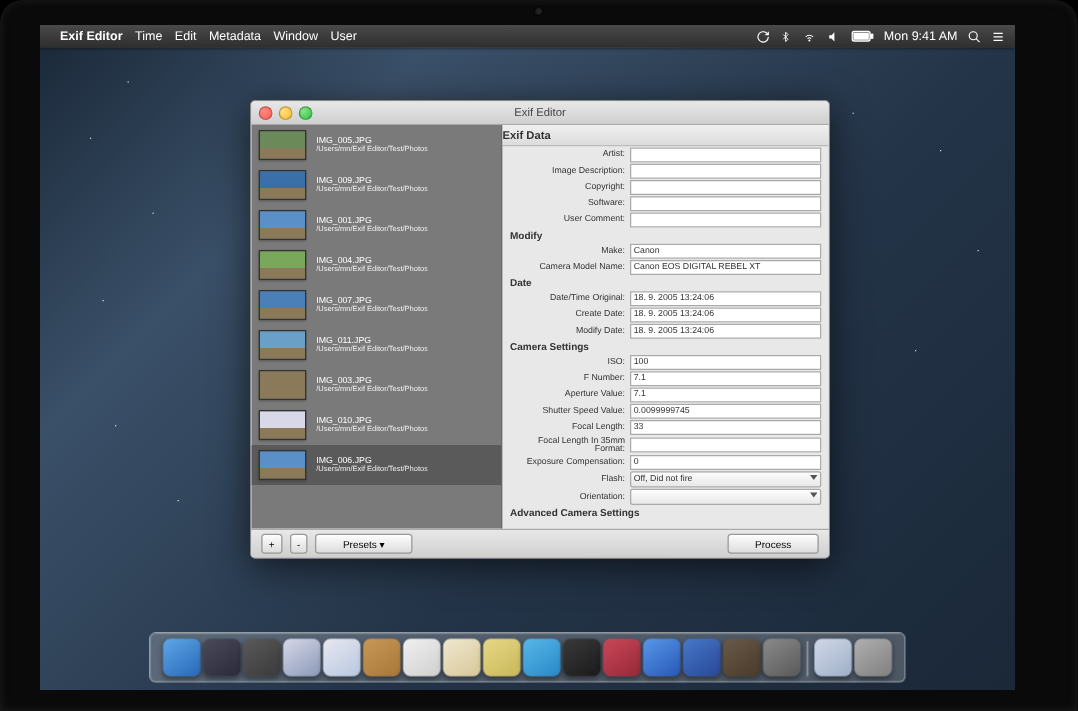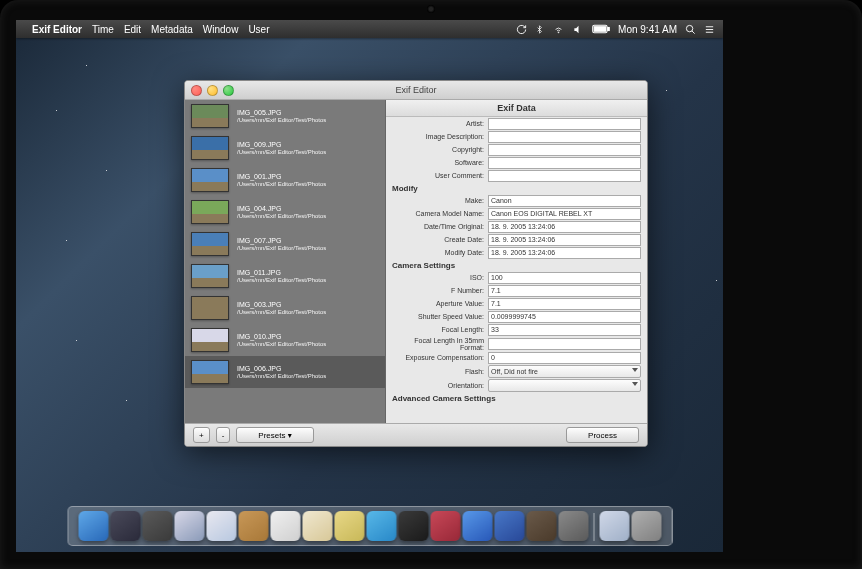--- a/index.html
+++ b/index.html
@@ -1,18 +1,18 @@
 <!DOCTYPE html>
 <html><head>
 <meta charset="utf-8">
 <style>
 html,body{margin:0;padding:0;width:862px;height:569px;overflow:hidden;font-family:'Lucida Grande','Helvetica Neue',Arial,sans-serif;font-size:9px;background:#000}
 .laptop{position:absolute;top:0;left:0;width:862px;height:569px;background:#0a0a0a;border-radius:18px 18px 0 0;box-shadow:inset 0 0 8px rgba(60,60,60,.4)}
 .camera{position:absolute;top:5px;left:50%;transform:translateX(-50%);width:8px;height:8px;background:radial-gradient(circle,#222 30%,#000 70%);border-radius:50%}
-.screen{position:absolute;top:20px;left:16px;width:707px;height:532px;background:linear-gradient(135deg,#1a2838 0%,#3a5068 25%,#243448 60%,#1a2838 100%);overflow:hidden}
+.screen{position:absolute;top:20px;left:32px;width:780px;height:532px;background:linear-gradient(135deg,#1a2838 0%,#3a5068 25%,#243448 60%,#1a2838 100%);overflow:hidden}
 .star{position:absolute;width:1px;height:1px;background:#fff;border-radius:50%}
 .menubar{position:absolute;top:0;left:0;right:0;height:18px;background:linear-gradient(#4a4a4a,#2e2e2e);display:flex;align-items:center;color:#fff;font-size:10px;padding:0 8px;box-shadow:0 1px 2px rgba(0,0,0,.4)}
 .menubar .apple{font-size:12px;margin-right:8px}
 .menubar .app-menu{display:flex;gap:10px}
 .menubar .app-menu span:first-child{font-weight:bold}
 .menubar .right{margin-left:auto;display:flex;gap:8px}
 .menubar .right svg,.menubar .right span{color:#fff}
 .window{position:absolute;top:60px;left:168px;width:462px;height:365px;background:#ededed;border:1px solid #888;border-radius:4px;box-shadow:0 6px 30px rgba(0,0,0,.6);display:flex;flex-direction:column;overflow:hidden}
 .titlebar{height:18px;background:linear-gradient(#e8e8e8,#cfcfcf);border-bottom:1px solid #aaa;display:flex;align-items:center;position:relative;font-size:9px}
 .traffic{display:flex;gap:5px;margin-left:6px}
@@ -23,21 +23,21 @@
 .titlebar .title{position:absolute;left:50%;transform:translateX(-50%);color:#444}
 .content{flex:1;display:flex;overflow:hidden}
 .sidebar{width:200px;background:#7a7a7a;overflow-y:auto;border-right:1px solid #666}
 .thumb-row{display:flex;align-items:center;padding:4px 6px;gap:8px;color:#fff}
 .thumb-row.selected{background:#5a5a5a}
 .thumb{width:36px;height:22px;background:#4a8fd8;border:1px solid #333;flex-shrink:0;box-shadow:0 1px 2px rgba(0,0,0,.3)}
 .thumb-info{display:flex;flex-direction:column;font-size:6px;line-height:1.3;overflow:hidden}
 .thumb-info .fname{font-weight:normal;font-size:7px}
 .thumb-info .fpath{opacity:.9}
 .detail{flex:1;background:#e8e8e8;overflow-y:auto;font-size:7px;color:#333}
-.detail-header{text-align:center;font-weight:bold;font-size:9px;padding:3px 0;background:linear-gradient(#f0f0f0,#dcdcdc);border-bottom:1px solid #bbb}
+.detail-header{font-weight:bold;font-size:9px;padding:3px 0;background:linear-gradient(#f0f0f0,#dcdcdc);border-bottom:1px solid #bbb}
 .section{padding:2px 6px 1px 6px;font-weight:bold;font-size:8px}
 .field-row{display:flex;align-items:center;padding:.5px 6px;gap:4px}
 .field-label{width:92px;text-align:right;color:#333;font-size:7px}
 .field-input{flex:1;height:10px;background:#fff;border:1px solid #aaa;font-size:7px;padding:0 2px;line-height:10px;overflow:hidden;white-space:nowrap}
 .field-select{flex:1;height:11px;background:linear-gradient(#fdfdfd,#e8e8e8);border:1px solid #aaa;border-radius:2px;font-size:7px;padding:0 2px;line-height:11px;position:relative}
 .field-select::after{content:'';position:absolute;right:2px;top:2px;width:0;height:0;border-left:3px solid transparent;border-right:3px solid transparent;border-top:4px solid #555}
 .footer{height:22px;background:linear-gradient(#e8e8e8,#cfcfcf);border-top:1px solid #aaa;display:flex;align-items:center;padding:0 8px;gap:6px}
 .footer-btn{height:14px;padding:0 21px;background:linear-gradient(#fdfdfd,#dcdcdc);border:1px solid #999;border-radius:3px;font-size:8px;display:flex;align-items:center;box-shadow:0 1px 0 rgba(255,255,255,.6) inset}
 .footer-btn.small{padding:0 5px}
 .footer .spacer{flex:1}
@@ -209,20 +209,21 @@
           <div class="section">Modify</div>
           <div class="field-row">
               <div class="field-label">Make:</div>
               <div class="field-input">Canon</div>
             </div>
           <div class="field-row">
               <div class="field-label">Camera Model Name:</div>
               <div class="field-input">Canon EOS DIGITAL REBEL XT</div>
             </div>
 
+          <div class="section">Date</div>
           <div class="field-row">
               <div class="field-label">Date/Time Original:</div>
               <div class="field-input">18. 9. 2005 13:24:06</div>
             </div>
           <div class="field-row">
               <div class="field-label">Create Date:</div>
               <div class="field-input">18. 9. 2005 13:24:06</div>
             </div>
           <div class="field-row">
               <div class="field-label">Modify Date:</div>

